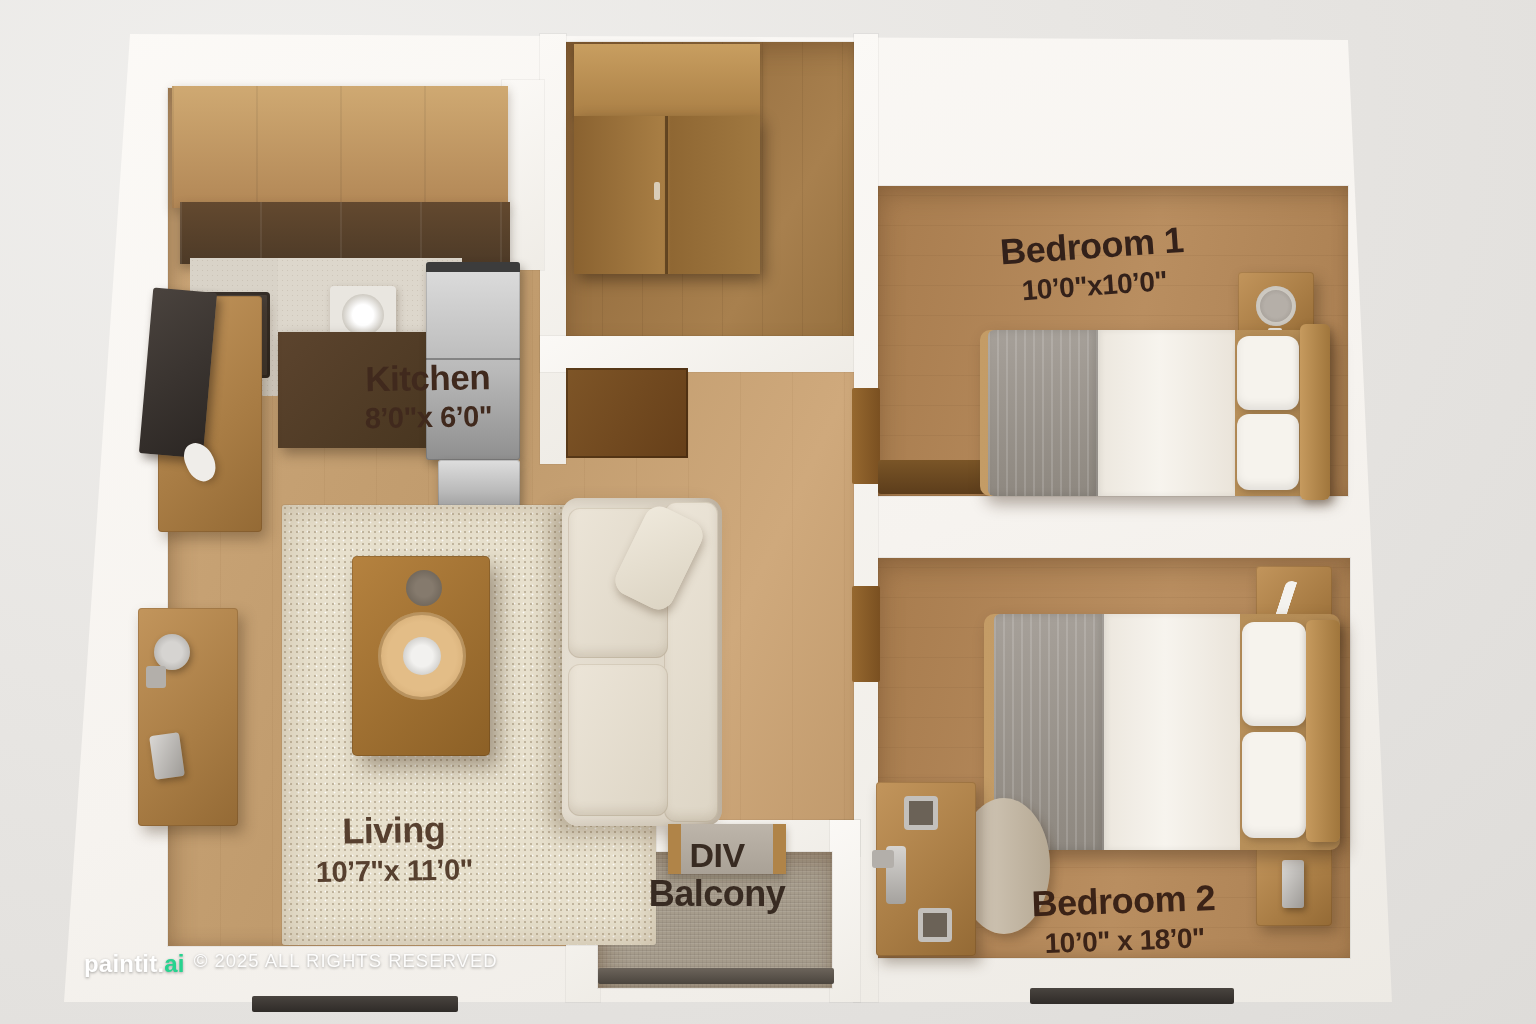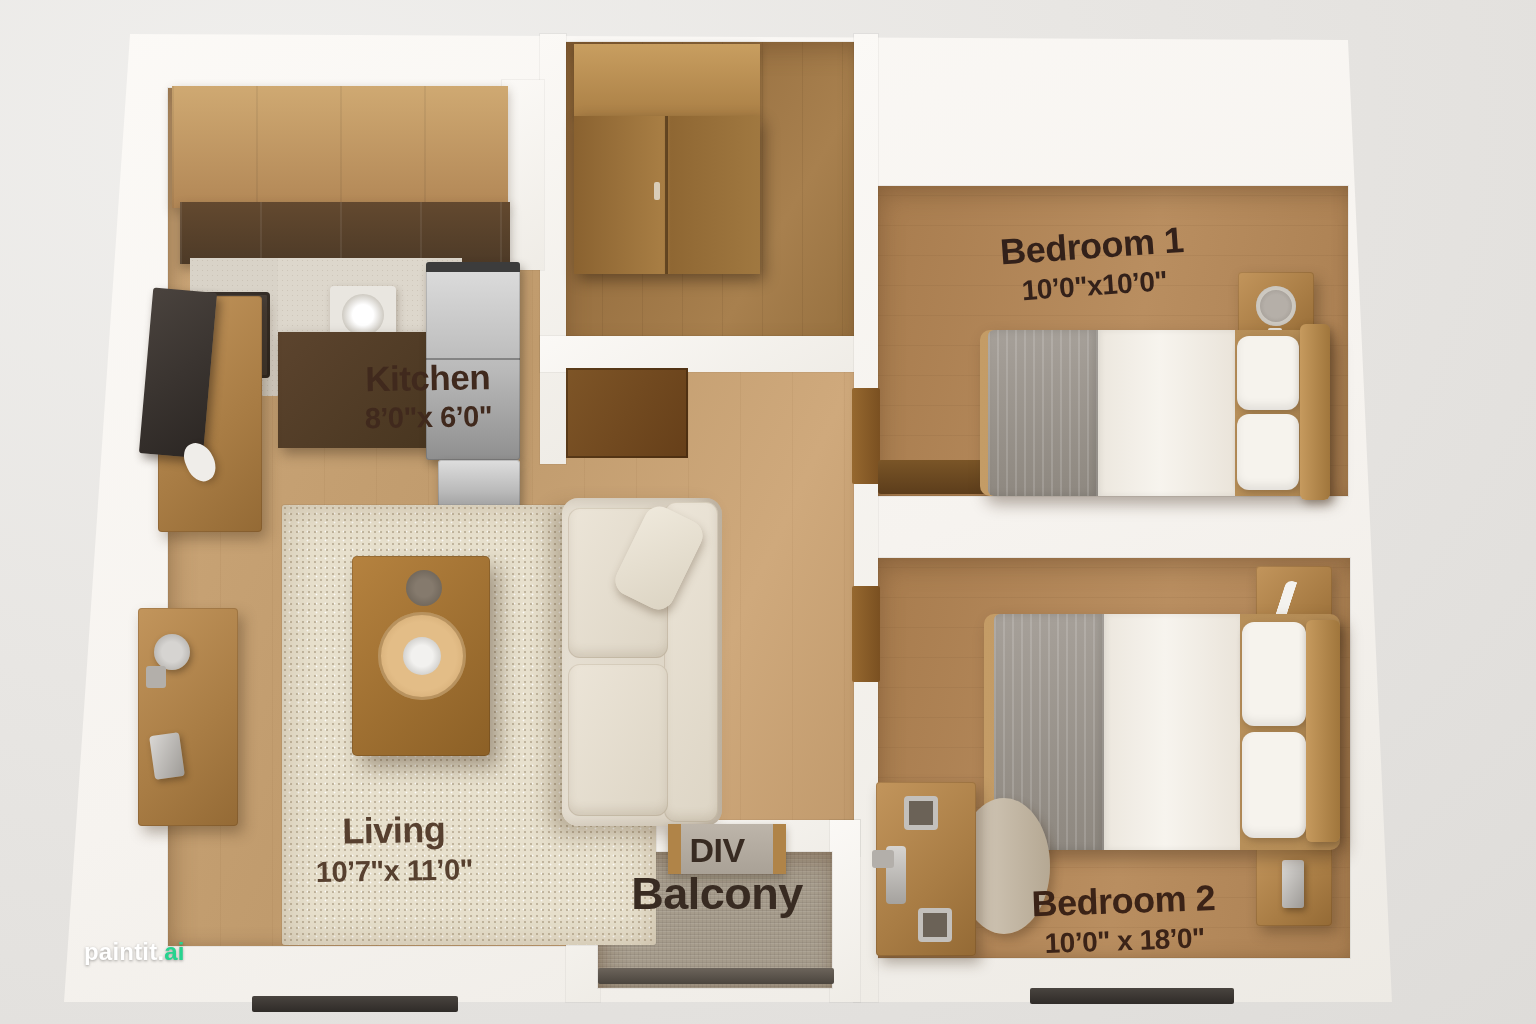--- a/index.html
+++ b/index.html
@@ -55,21 +55,21 @@
     box-shadow:inset 2px 0 6px rgba(0,0,0,.07);}
   .headboard{background:linear-gradient(90deg,#c69a5e,#a0763c);border-radius:6px;
     box-shadow:3px 4px 10px rgba(60,40,20,.4);}
   
   .room-label{transform:translate(-50%,-50%);text-align:center;font-weight:bold;
     color:#3f2a1e;line-height:1.12;letter-spacing:-.5px;white-space:nowrap;}
   .room-label .nm{display:block;font-size:36px;}
   .room-label .dm{display:block;font-size:29px;margin-top:4px;}
   
   .watermark{display:flex;align-items:flex-start;gap:9px;
-    text-shadow:0 1px 3px rgba(0,0,0,.35);}
+    text-shadow:0 1px 3px rgba(0,0,0,.35);margin-top:12px;}
   .wm-brand{font-size:24px;font-weight:800;color:#ffffff;letter-spacing:.2px;}
   .wm-accent{color:#27d38f;}
   .wm-copy{font-size:18.5px;font-weight:400;color:rgba(255,255,255,.95);letter-spacing:1px;}
 </style>
 </head>
 <body>
 
 <div class="scene">
 
   <div class="abs plan-body"></div>
@@ -189,24 +189,25 @@
   <div class="abs room-label" style="left:1093px;top:264px;transform:translate(-50%,-50%) rotate(-4deg);color:#33211a">
     <span class="nm">Bedroom 1</span>
     <span class="dm" style="font-size:28px">10’0"x10’0"</span>
   </div>
   <div class="abs room-label" style="left:394px;top:849px;transform:translate(-50%,-50%) rotate(-1deg);color:#57402f">
     <span class="nm">Living</span>
     <span class="dm">10’7"x 11’0"</span>
   </div>
   <div class="abs room-label" style="left:717px;top:875px;transform:translate(-50%,-50%);color:#382b22">
     <span class="nm" style="font-size:34px">DIV</span>
-    <span class="nm" style="font-size:45px">Balcony</span>
+    <span class="nm" style="font-size:36px">Balcony</span>
   </div>
   <div class="abs room-label" style="left:1124px;top:919px;transform:translate(-50%,-50%) rotate(-2deg);color:#3b2317">
     <span class="nm">Bedroom 2</span>
     <span class="dm" style="font-size:28px">10’0" x 18’0"</span>
   </div>
 
   <div class="abs watermark" style="left:84px;top:938px">
     <span class="wm-brand"><span>paintit.</span><span class="wm-accent">ai</span></span>
+    <span class="wm-copy">© 2025 ALL RIGHTS RESERVED</span>
   </div>
 
 </div>
 
 </body></html>

